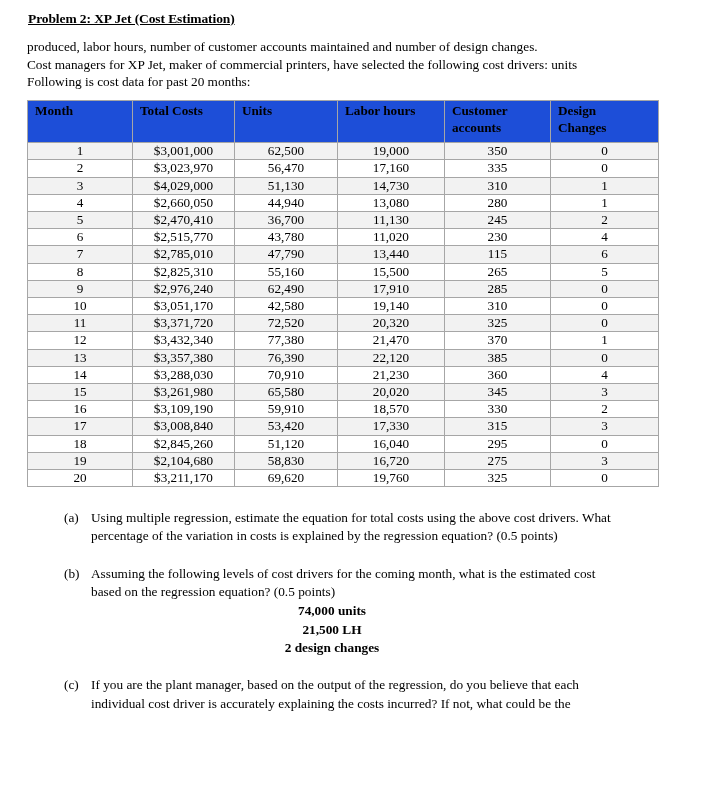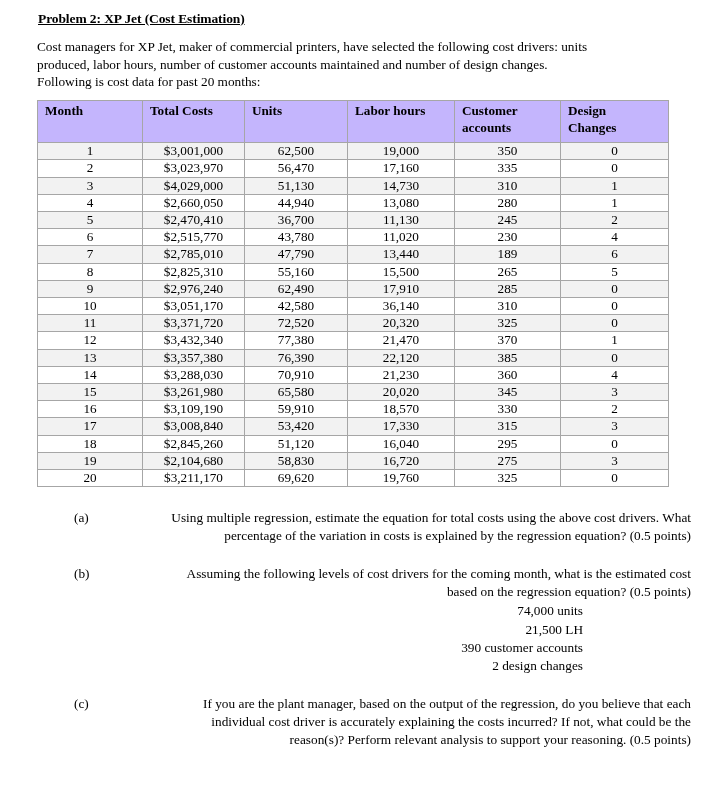--- a/index.html
+++ b/index.html
@@ -12,21 +12,21 @@
     height: 793px;
     font-family: "Liberation Serif", "DejaVu Serif", serif;
     color: #000000;
     overflow: hidden;
     position: relative;
   }
   .page {
     width: 713px;
     height: 762px;
     box-sizing: border-box;
-    padding: 11px 14px 0 37px;
+    padding: 11px 14px 0 27px;
     position: relative;
   }
 
   
   .problem-title {
     font-size: 13.5px;
     font-weight: bold;
     text-decoration: underline;
     letter-spacing: -0.1px;
     line-height: 16px;
@@ -56,21 +56,21 @@
     padding: 0;
     vertical-align: top;
   }
   .data-table thead th {
     font-weight: bold;
     text-align: left;
     padding: 2px 0 2px 7px;
     height: 37px;
     vertical-align: top;
     line-height: 16.5px;
-    background: #c4b5fd;
+    background: #1d4ed8;
   }
   .data-table thead th span { display: block; }
   .data-table tbody td {
     text-align: center;
     height: 16.2px;
     line-height: 16.2px;
     padding: 0;
     font-size: 13.2px;
   }
   .data-table tbody tr.shaded td {
@@ -101,38 +101,38 @@
   }
   .q-label {
     width: 27px;
     flex: 0 0 27px;
     white-space: nowrap;
   }
   .q-body {
     flex: 1 1 auto;
     max-width: 590px;
   }
-  .q-body .line { display: block; text-align: right; }
+  .q-body .line { display: block; }
   .centered-block {
     text-align: center;
     margin-top: 1px;
     margin-right: 108px;
   }
-  .centered-block .line { display: block; line-height: 18.3px; }
+  .centered-block .line { display: block; line-height: 18.3px; font-weight: bold; }
 </style>
 </head>
 <body>
 
 <div class="page">
 
   <div class="problem-title">Problem 2: XP Jet (Cost Estimation)</div>
 
   <div class="intro">
+    <span class="line">produced, labor hours, number of customer accounts maintained and number of design changes.</span>
     <span class="line">Cost managers for XP Jet, maker of commercial printers, have selected the following cost drivers: units</span>
-    <span class="line">produced, labor hours, number of customer accounts maintained and number of design changes.</span>
     <span class="line">Following is cost data for past 20 months:</span>
   </div>
 
   <table class="data-table">
     <colgroup>
       <col class="c-month">
         <col class="c-cost">
         <col class="c-units">
       <col class="c-labor">
         <col class="c-cust">
@@ -209,21 +209,21 @@
           <td>43,780</td>
           <td>11,020</td>
           <td>230</td>
           <td>4</td>
         </tr>
         <tr class="shaded">
           <td>7</td>
           <td>$2,785,010</td>
           <td>47,790</td>
           <td>13,440</td>
-          <td>189</td>
+          <td>115</td>
           <td>6</td>
         </tr>
         <tr class="plain">
           <td>8</td>
           <td>$2,825,310</td>
           <td>55,160</td>
           <td>15,500</td>
           <td>265</td>
           <td>5</td>
         </tr>
@@ -232,21 +232,21 @@
           <td>$2,976,240</td>
           <td>62,490</td>
           <td>17,910</td>
           <td>285</td>
           <td>0</td>
         </tr>
         <tr class="plain">
           <td>10</td>
           <td>$3,051,170</td>
           <td>42,580</td>
-          <td>36,140</td>
+          <td>19,140</td>
           <td>310</td>
           <td>0</td>
         </tr>
         <tr class="shaded">
           <td>11</td>
           <td>$3,371,720</td>
           <td>72,520</td>
           <td>20,320</td>
           <td>325</td>
           <td>0</td>
@@ -337,29 +337,27 @@
     </div>
 
     <div class="q-item">
       <div class="q-label">(b)</div>
       <div class="q-body">
         <span class="line">Assuming the following levels of cost drivers for the coming month, what is the estimated cost</span>
         <span class="line">based on the regression equation? (0.5 points)</span>
         <div class="centered-block">
           <span class="line">74,000 units</span>
           <span class="line">21,500 LH</span>
-          <span class="line">390 customer accounts</span>
           <span class="line">2 design changes</span>
         </div>
       </div>
     </div>
 
     <div class="q-item">
       <div class="q-label">(c)</div>
       <div class="q-body">
         <span class="line">If you are the plant manager, based on the output of the regression, do you believe that each</span>
         <span class="line">individual cost driver is accurately explaining the costs incurred? If not, what could be the</span>
-        <span class="line">reason(s)? Perform relevant analysis to support your reasoning. (0.5 points)</span>
       </div>
     </div>
 
   </div>
 </div>
 
 </body></html>

